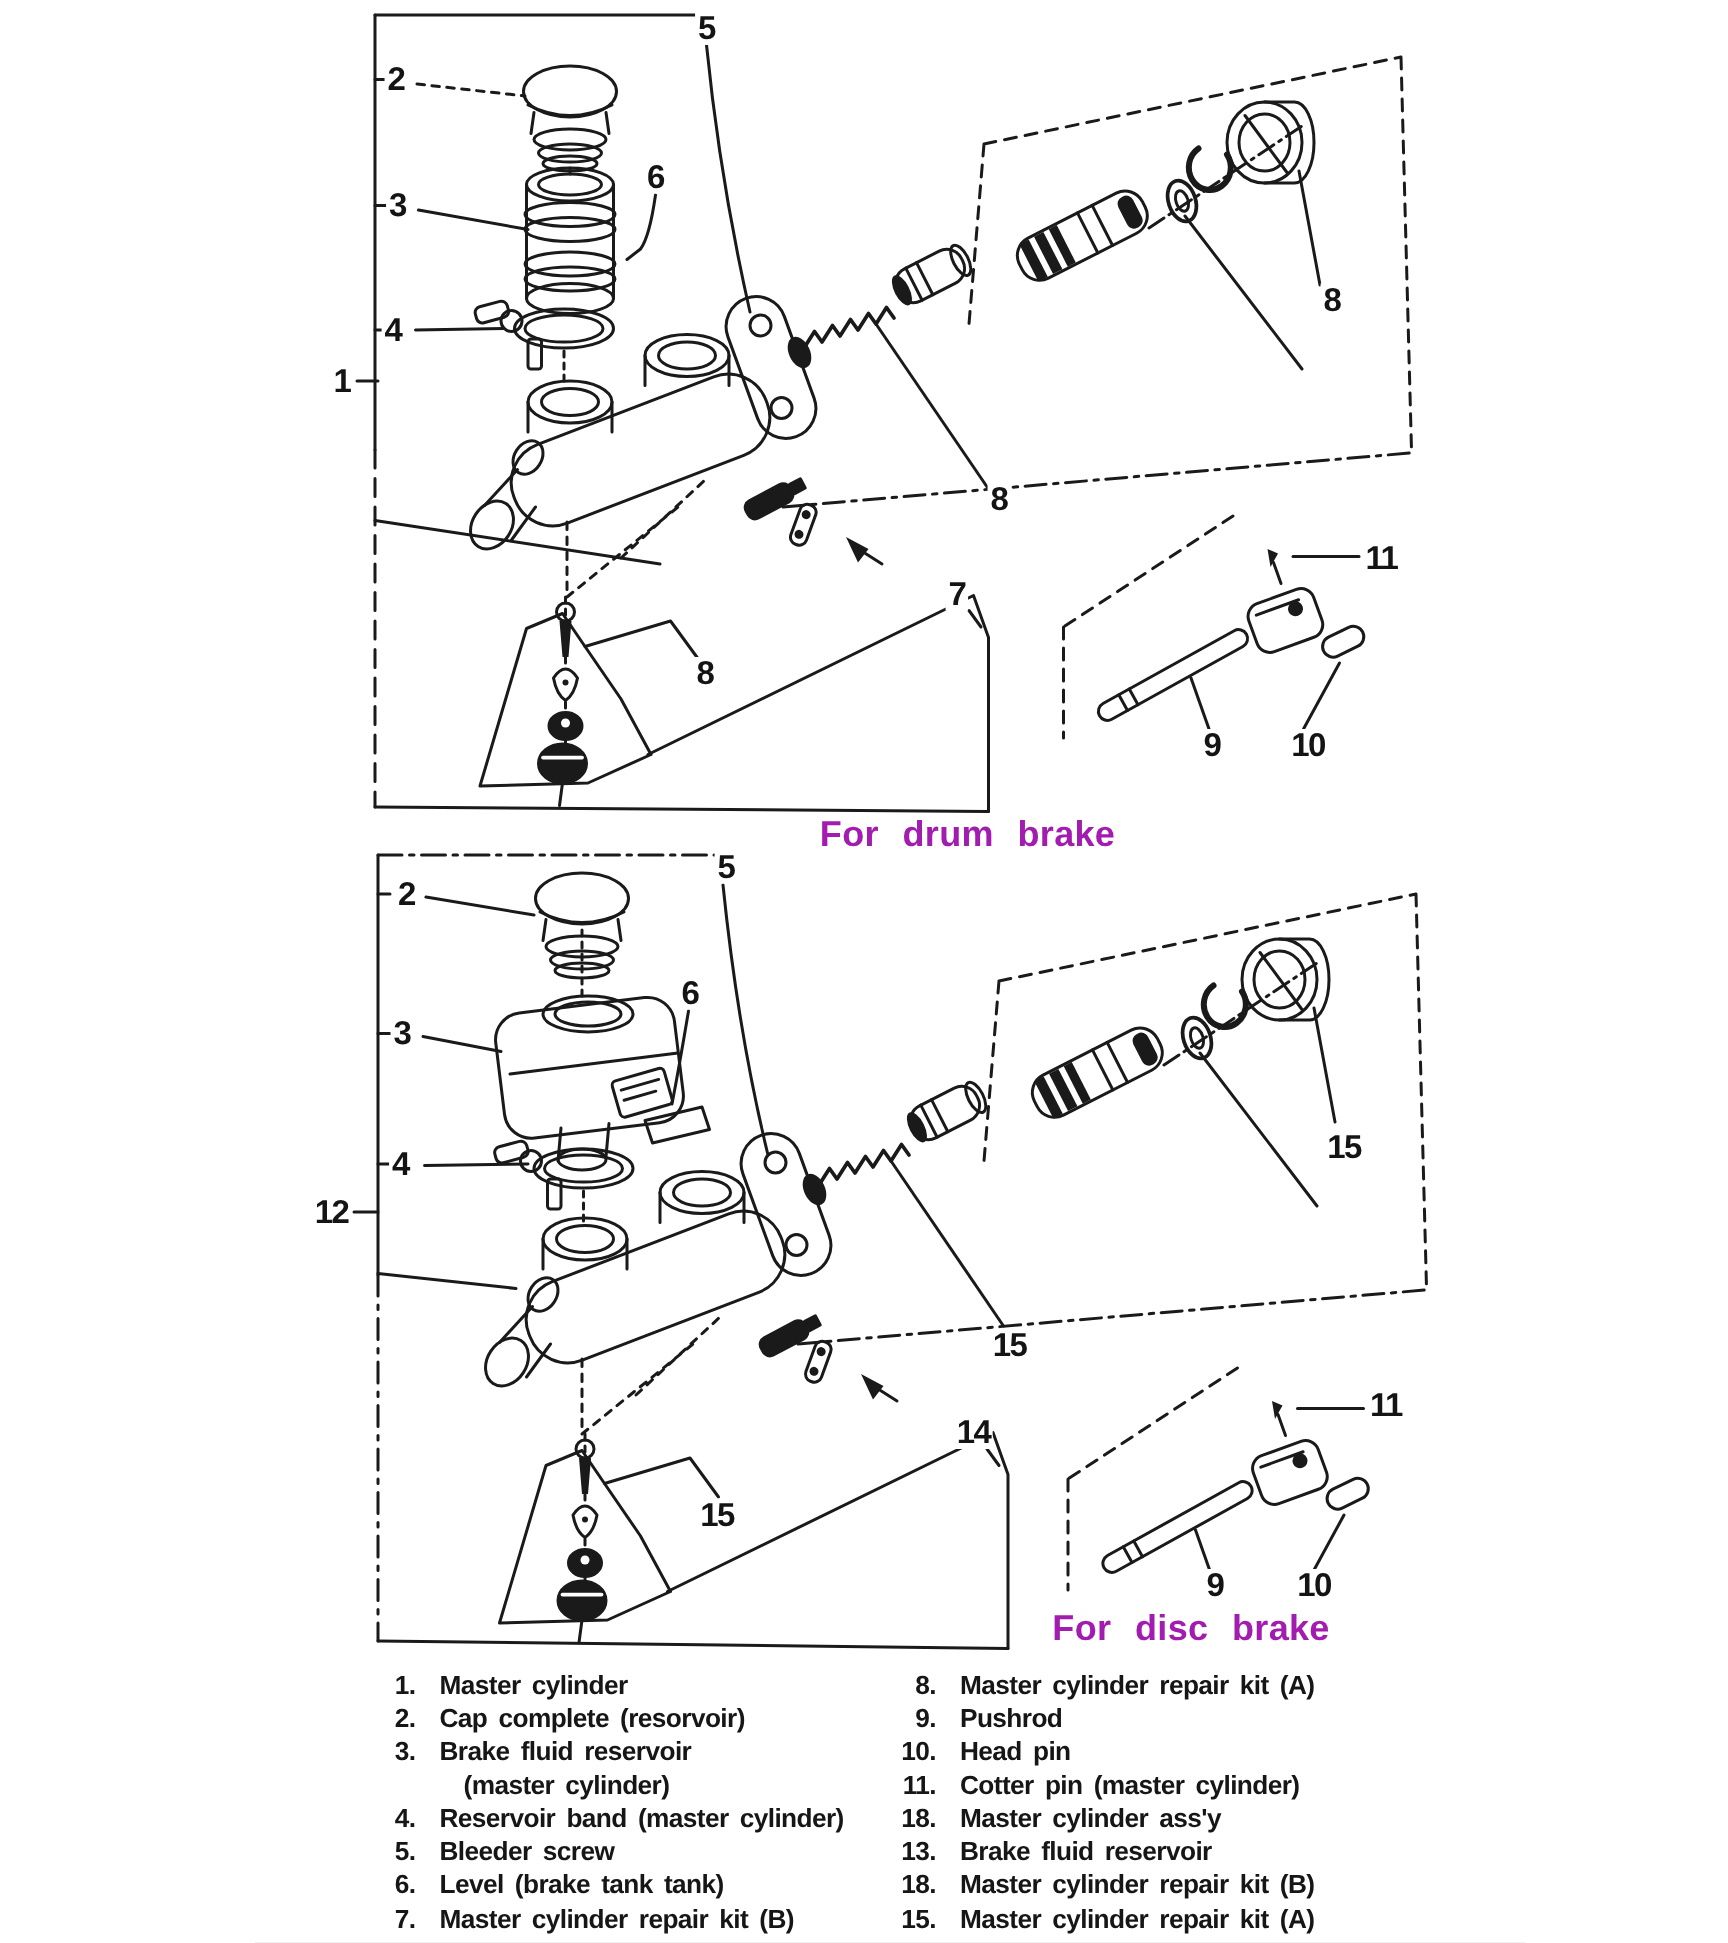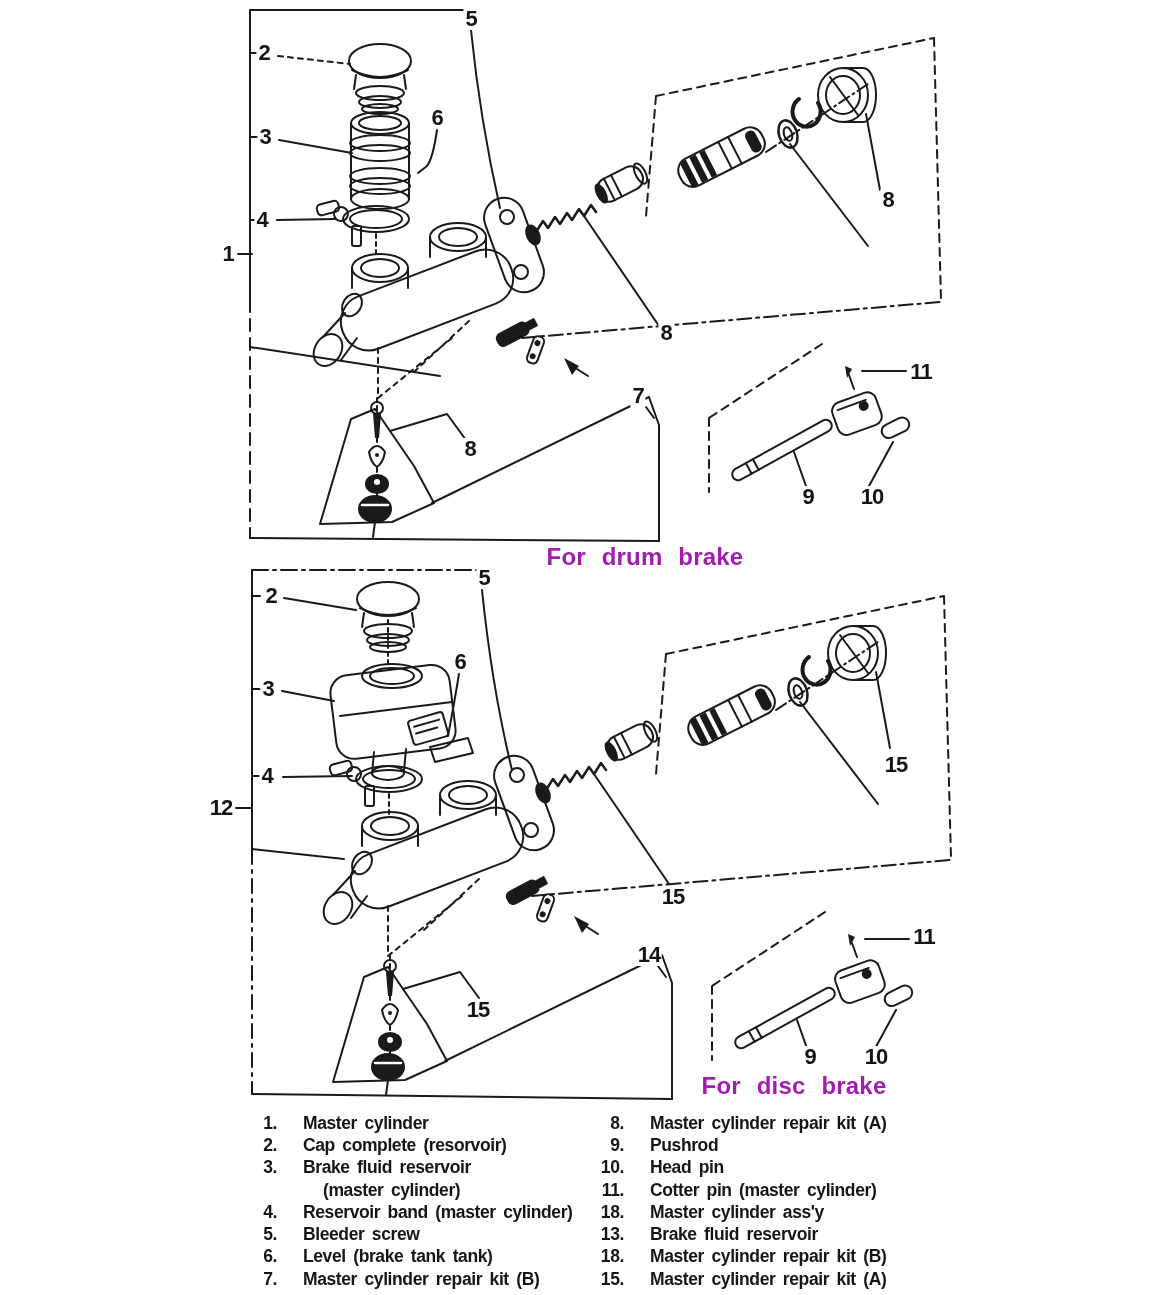--- a/index.html
+++ b/index.html
@@ -19,28 +19,28 @@
     font-size:24px;font-weight:bold;color:#a21caf;
     word-spacing:9px;letter-spacing:0.2px;white-space:nowrap;
   }
   .plist{position:absolute;top:1112px;}
   .plist .row{display:flex;align-items:center;height:22.3px;}
   .plist .n{
     display:inline-block;text-align:right;font-size:17.5px;font-weight:bold;
     letter-spacing:-0.4px;flex:0 0 auto;
   }
   .plist .t{
-    display:inline-block;margin-left:26px;font-size:17.5px;font-weight:bold;
+    display:inline-block;margin-left:16px;font-size:17.5px;font-weight:bold;
     letter-spacing:-0.4px;word-spacing:3px;white-space:nowrap;
   }
   #list-left{left:240px;}
   #list-left .n{width:37px;}
   #list-right{left:566px;}
   #list-right .n{width:58px;}
-  .plist .t.indent{margin-left:46px;}
+  .plist .t.indent{margin-left:32px;}
 </style>
 </head>
 <body>
 
 <div class="stage">
 
   <svg class="art" viewBox="0 0 1152 1295">
     <defs>
 
       <g id="p-cap">

